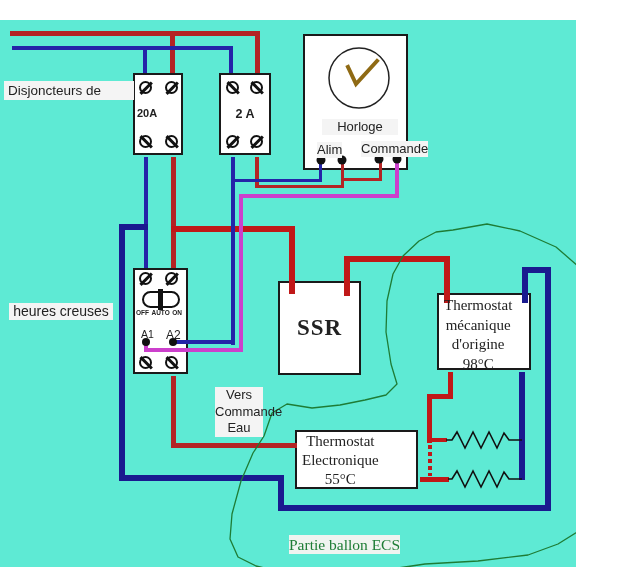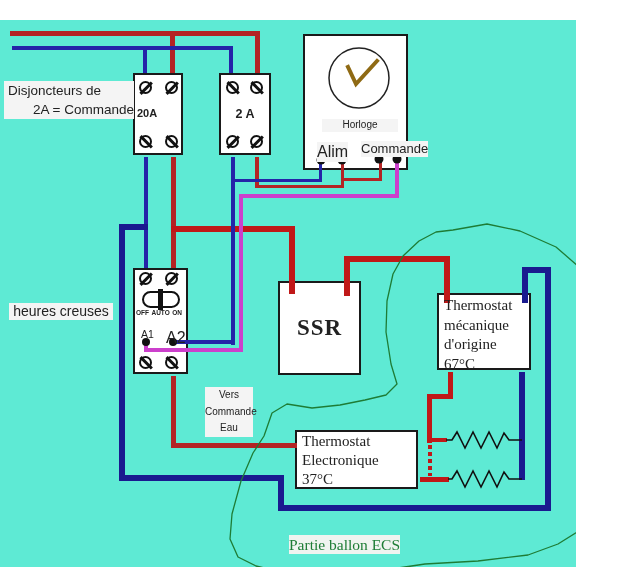--- a/index.html
+++ b/index.html
@@ -18,21 +18,21 @@
   .rdot{background:repeating-linear-gradient(to bottom,#c01818 0 4px,rgba(0,0,0,0) 4px 7px);}
   
   .screw{position:absolute;width:13px;height:13px;border:2px solid #111;border-radius:50%;
          box-sizing:border-box;z-index:2;background:#fff;}
   .screw i{position:absolute;left:50%;top:50%;width:2.5px;height:16px;background:#111;}
   .screw.sl i{transform:translate(-50%,-50%) rotate(45deg);}
   .screw.sr i{transform:translate(-50%,-50%) rotate(-45deg);}
   
   .lbl{position:absolute;z-index:6;background:#f4f4f4;line-height:1.25;}
   .sans{font-family:"Liberation Sans",sans-serif;}
-  .serif{font-family:"Liberation Serif","DejaVu Serif",serif;}
+  .serif{font-family:"Liberation Serif","DejaVu Serif",serif;text-align:center;}
   .bold{font-weight:bold;}
   .center{text-align:center;}
   svg.overlay{position:absolute;left:0;top:0;z-index:5;pointer-events:none;}
   .switch-oval{position:absolute;left:142px;top:271px;width:38px;height:17px;border:2px solid #111;
                border-radius:9px;box-sizing:border-box;z-index:2;background:#fff;}
   .switch-bar{position:absolute;left:158px;top:269px;width:5px;height:21px;background:#111;z-index:2;}
   .offautoon{position:absolute;left:136px;top:289px;width:46px;display:flex;justify-content:space-between;
              font-size:6.5px;font-weight:bold;z-index:6;letter-spacing:0;}
 </style>
 </head>
@@ -137,53 +137,52 @@
   <div class="switch-oval"></div>
   <div class="switch-bar"></div>
   <div class="offautoon">
     <span>OFF</span>
     <span>AUTO</span>
     <span>ON</span>
   </div>
 
   <div class="lbl sans" style="left:4px;top:61px;width:130px;font-size:13.5px;line-height:19px;">
     <div style="padding-left:4px;">Disjoncteurs de</div>
-    <div style="text-align:right;">2A = Commande</div>
   </div>
 
   <div class="lbl sans bold center" style="left:122px;top:87px;width:50px;font-size:11px;background:transparent;">20A</div>
   <div class="lbl sans bold center" style="left:219px;top:87px;width:52px;font-size:12.5px;background:transparent;">2 A</div>
 
-  <div class="lbl sans center" style="left:322px;top:99px;width:76px;font-size:10px;">Horloge</div>
-  <div class="lbl sans" style="left:317px;top:122px;font-size:16px;">Alim</div>
+  <div class="lbl sans center" style="left:322px;top:99px;width:76px;font-size:13px;">Horloge</div>
+  <div class="lbl sans" style="left:317px;top:122px;font-size:13px;">Alim</div>
   <div class="lbl sans" style="left:361px;top:121px;font-size:13px;">Commande</div>
 
   <div class="lbl sans center" style="left:9px;top:283px;width:104px;font-size:14px;line-height:17px;">
     <div>heures creuses</div>
   </div>
 
   <div class="lbl sans" style="left:141px;top:308px;font-size:10.5px;background:transparent;">A1</div>
-  <div class="lbl sans" style="left:166px;top:308px;font-size:16px;background:transparent;">A2</div>
+  <div class="lbl sans" style="left:166px;top:308px;font-size:12px;background:transparent;">A2</div>
 
   <div class="lbl serif bold center" style="left:278px;top:294px;width:83px;font-size:23px;letter-spacing:1px;background:transparent;">SSR</div>
 
   <div class="lbl serif" style="left:444px;top:276px;font-size:15px;line-height:19.5px;background:transparent;">
     <div>Thermostat</div>
     <div>mécanique</div>
     <div>d'origine</div>
-    <div>67°C</div>
+    <div>98°C</div>
   </div>
 
   <div class="lbl serif" style="left:302px;top:412px;font-size:15px;line-height:19px;background:transparent;">
     <div>Thermostat</div>
     <div>Electronique</div>
-    <div>37°C</div>
-  </div>
-
-  <div class="lbl sans center" style="left:205px;top:367px;width:48px;font-size:10px;line-height:16.5px;">
+    <div>55°C</div>
+  </div>
+
+  <div class="lbl sans center" style="left:215px;top:367px;width:48px;font-size:13px;line-height:16.5px;">
     <div>Vers</div>
     <div>Commande</div>
     <div>Eau</div>
   </div>
 
   <div class="lbl serif" style="left:289px;top:515px;font-size:15.5px;color:#1e7c35;background:#f0f4f0;">Partie ballon ECS</div>
 
   <svg class="overlay" width="624" height="567" viewBox="0 0 624 567">
 
     <circle cx="359" cy="58" r="30" fill="#ffffff" stroke="#222" stroke-width="1.5"></circle>

